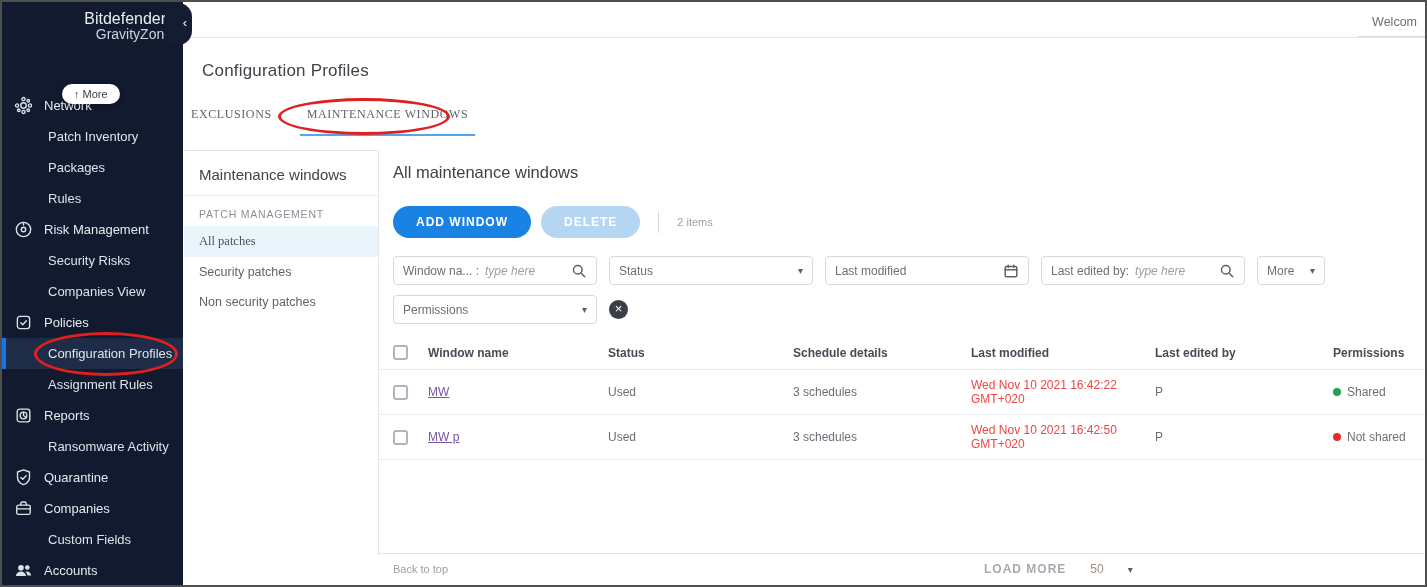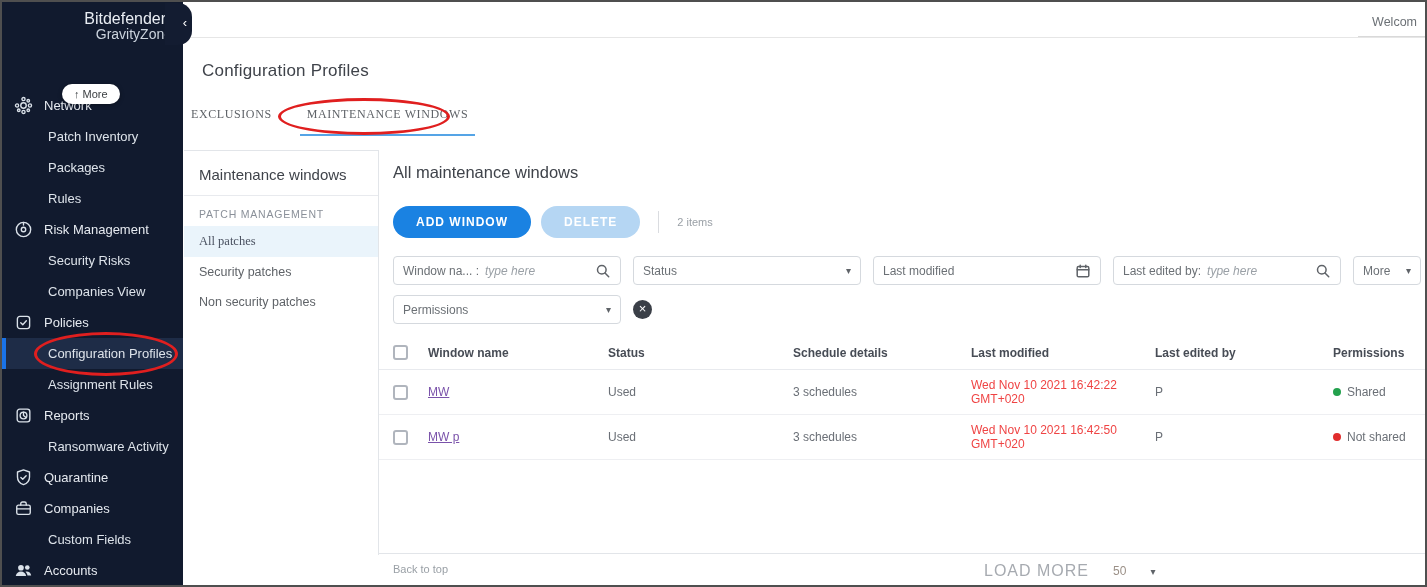--- a/index.html
+++ b/index.html
@@ -65,21 +65,21 @@
   .btn-row { margin:24px 0 0 14px; display:flex; align-items:center; gap:10px; }
   .btn { border:none; border-radius:17px; font-size:12px; font-weight:bold; letter-spacing:1px;
          color:#fff; padding:9px 23px; cursor:pointer; font-family:inherit; }
   .btn.primary { background:#1a82e2; }
   .btn.disabled { background:#b5d6f3; cursor:default;text-align:right; }
   .btn-divider { width:1px; height:22px; background:#dadce0; margin-left:8px; }
   .items-count { font-size:11px; color:#9aa0a6; margin-left:8px; }
 
   .filters { margin:18px 0 0 14px; display:flex; gap:12px; }
   .filters.second { margin-top:10px; align-items:center; }
-  .fbox { width:228px; height:29px; border:1px solid #d5d9de; border-radius:4px;
+  .fbox { width:204px; height:29px; border:1px solid #d5d9de; border-radius:4px;
           display:flex; align-items:center; padding:0 9px; gap:6px; background:#fff; }
   .fbox.small { width:68px; justify-content:space-between; }
   .flabel { font-size:12px; color:#6b7075; white-space:nowrap; }
   .fbox input { flex:1; min-width:0; border:none; outline:none; font-size:12px;
                 color:#3c4043; font-family:inherit; background:transparent; }
   .fbox input::placeholder { font-style:italic; color:#9aa0a6; }
   .caret { font-size:10px; color:#5f6368; margin-left:auto; }
   .ficon { margin-left:auto; display:inline-flex; }
   .ficon svg { width:16px; height:16px; stroke:#5f6368; fill:none; stroke-width:1.5;
                stroke-linecap:round; }
@@ -97,21 +97,21 @@
   .cell-link { color:#7a52aa; text-decoration:underline; cursor:pointer; }
   .cell-date { color:#ef4444; }
   .perm { display:flex; align-items:center; gap:6px; }
   .dot { width:8px; height:8px; border-radius:50%; display:inline-block; }
 
   
   .footer { position:absolute; left:377px; right:0; bottom:2px; height:30px;
             border-top:1px solid #e2e5e9; background:#fff; }
   .back-top { position:absolute; left:14px; top:9px; font-size:11px; color:#9aa0a6; cursor:pointer; }
   .load-cluster { position:absolute; left:605px; top:8px; display:flex; align-items:center; gap:24px; }
-  .load-more { font-size:16px; letter-spacing:1px; color:#a6aab0; cursor:pointer; }
+  .load-more { font-size:12px; letter-spacing:1px; color:#a6aab0; cursor:pointer;font-weight:bold; }
   .page-size { font-size:12px; color:#9b9087; cursor:pointer; }
   .load-caret { font-size:10px; color:#5f6368; cursor:pointer; }
 </style>
 </head>
 <body>
 
 <div class="frame">
 
   <div class="sidebar">
     <div class="logo">

